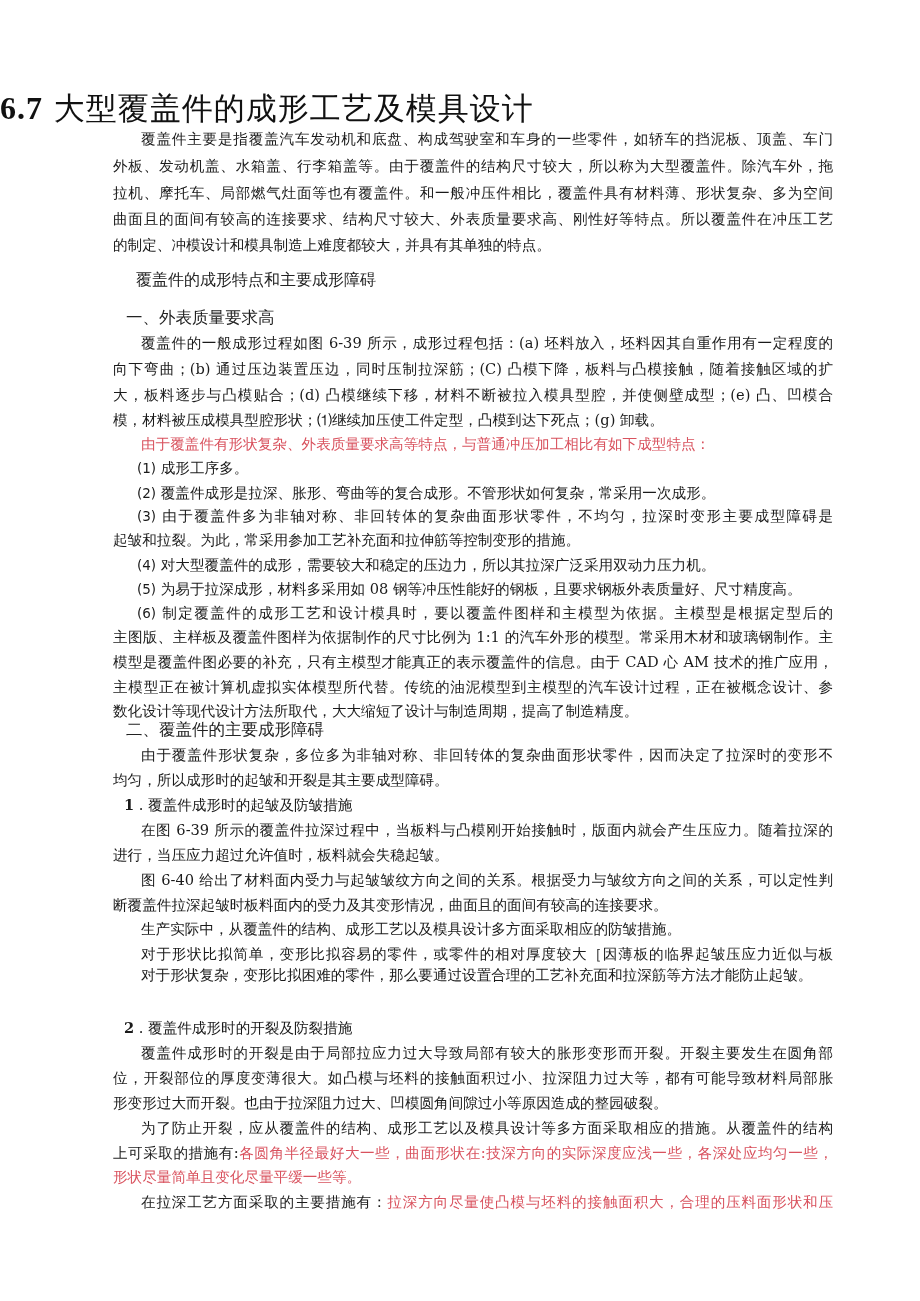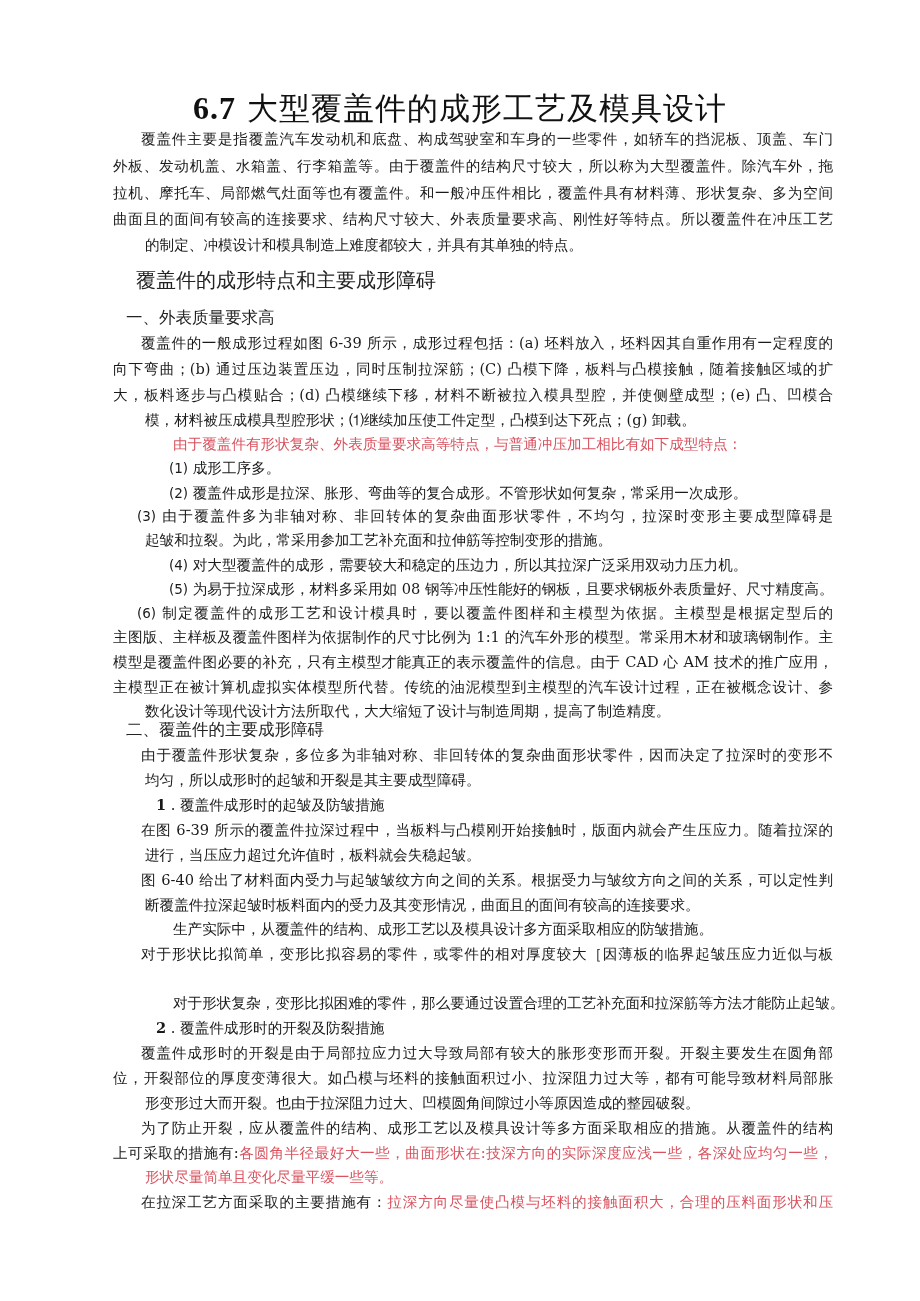--- a/index.html
+++ b/index.html
@@ -1,27 +1,27 @@
 <!DOCTYPE html>
 <html><head>
 <meta charset="utf-8">
 <style>
   html, body { margin:0; padding:0; background:#ffffff; }
   body { width:920px; height:1301px; position:relative; overflow:hidden;
          font-family:"DejaVu Serif","Liberation Serif",serif; color:#1a1a1a; }
   .page { position:absolute; left:0; top:0; width:920px; height:1301px; }
-  .title { position:absolute; left:0; width:920px; top:88px; text-align:center;
+  .title { position:absolute; left:0; width:920px; top:88px; text-align:left;
            font-size:31px; line-height:40px; color:#111; letter-spacing:1px; }
   .title b { font-family:"Liberation Serif",serif; font-weight:bold; font-size:32px; }
   .line { position:absolute; left:113px; width:720px; font-size:14.6px;
           line-height:26px; white-space:nowrap; text-align:justify;
           text-align-last:justify; overflow:visible; }
-  .line.last { text-align-last:left;margin-left:32px; }
+  .line.last { text-align-last:left; }
   .indent { left:141px; width:692px; }
-  .subhead { position:absolute; left:136px; font-size:20px; line-height:28px;
+  .subhead { position:absolute; left:136px; font-size:16px; line-height:28px;
              font-family:"DejaVu Sans","Liberation Sans",sans-serif; color:#222; }
   .h2 { position:absolute; left:126px; font-size:16.5px; line-height:26px; color:#222; }
   .red { color:#d9525e; }
   .num { font-family:"DejaVu Sans","Liberation Sans",sans-serif; font-size:13.5px; }
   .bold { font-weight:bold; }
 </style>
 </head>
 <body>
 
 <div class="page">
@@ -85,21 +85,21 @@
   <div class="line last" style="top:792px; left:124px">
     <span class="bold">1</span>
     <span>. 覆盖件成形时的起皱及防皱措施</span>
   </div>
   <div class="line indent" style="top:817px">在图 6-39 所示的覆盖件拉深过程中，当板料与凸模刚开始接触时，版面内就会产生压应力。随着拉深的</div>
   <div class="line last" style="top:842px">进行，当压应力超过允许值时，板料就会失稳起皱。</div>
   <div class="line indent" style="top:867px">图 6-40 给出了材料面内受力与起皱皱纹方向之间的关系。根据受力与皱纹方向之间的关系，可以定性判</div>
   <div class="line last" style="top:892px">断覆盖件拉深起皱时板料面内的受力及其变形情况，曲面且的面间有较高的连接要求。</div>
   <div class="line last indent" style="top:916px">生产实际中，从覆盖件的结构、成形工艺以及模具设计多方面采取相应的防皱措施。</div>
   <div class="line indent" style="top:941px">对于形状比拟简单，变形比拟容易的零件，或零件的相对厚度较大［因薄板的临界起皱压应力近似与板</div>
-  <div class="line last indent" style="top:990px; width:700px">对于形状复杂，变形比拟困难的零件，那么要通过设置合理的工艺补充面和拉深筋等方法才能防止起皱。</div>
+  <div class="line last indent" style="top:962px; width:700px">对于形状复杂，变形比拟困难的零件，那么要通过设置合理的工艺补充面和拉深筋等方法才能防止起皱。</div>
 
   <div class="line last" style="top:1015px; left:124px">
     <span class="bold">2</span>
     <span>. 覆盖件成形时的开裂及防裂措施</span>
   </div>
   <div class="line indent" style="top:1040px">覆盖件成形时的开裂是由于局部拉应力过大导致局部有较大的胀形变形而开裂。开裂主要发生在圆角部</div>
   <div class="line" style="top:1065px">位，开裂部位的厚度变薄很大。如凸模与坯料的接触面积过小、拉深阻力过大等，都有可能导致材料局部胀</div>
   <div class="line last" style="top:1090px">形变形过大而开裂。也由于拉深阻力过大、凹模圆角间隙过小等原因造成的整园破裂。</div>
 
   <div class="line indent" style="top:1115px">为了防止开裂，应从覆盖件的结构、成形工艺以及模具设计等多方面采取相应的措施。从覆盖件的结构</div>

